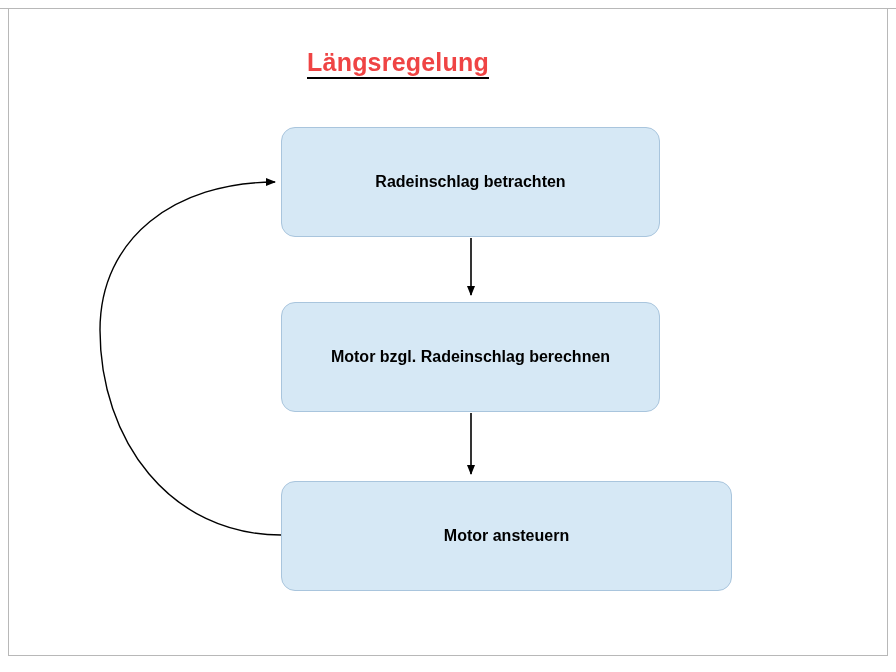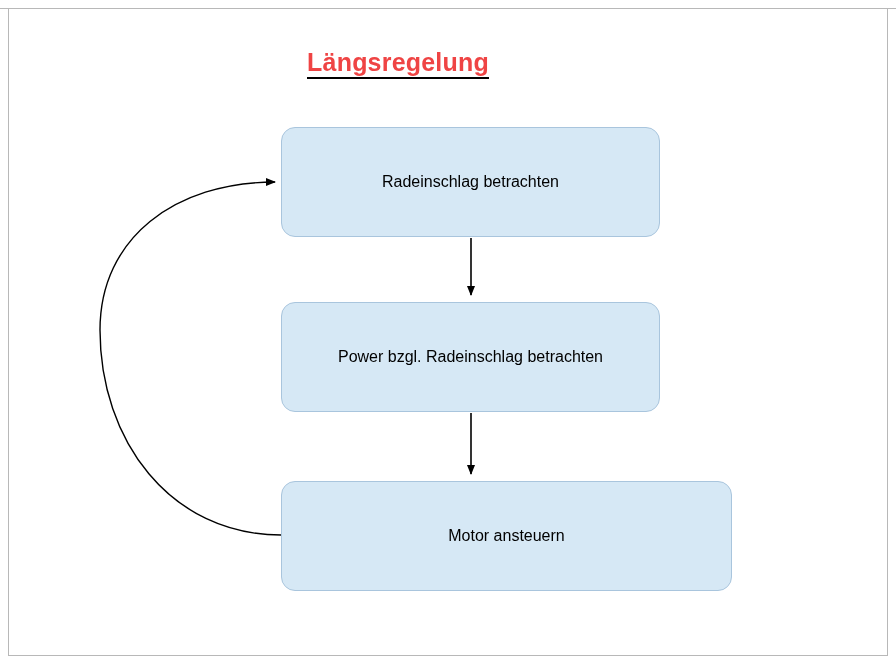--- a/index.html
+++ b/index.html
@@ -54,20 +54,21 @@
     border-radius: 14px;
     box-sizing: border-box;
     display: flex;
     align-items: center;
     justify-content: center;
     text-align: center;
     font-size: 16px;
     color: #000000;
     line-height: 1.45;
     padding: 0 18px;
+    font-weight: bold;
   }
   #node-1 { left: 281px; top: 127px; width: 379px; height: 110px; }
   #node-2 { left: 281px; top: 302px; width: 379px; height: 110px; }
   #node-3 { left: 281px; top: 481px; width: 451px; height: 110px; }
 
   #arrows {
     position: absolute;
     left: 0;
     top: 0;
     width: 896px;
@@ -101,20 +102,20 @@
     <line x1="471" y1="413" x2="471" y2="474" stroke="#000000" stroke-width="1.6" marker-end="url(#arrowhead)"></line>
 
     <path d="M281,535 C170,535 100,440 100,330 C100,238 175,182 275,182" fill="none" stroke="#000000" stroke-width="1.4" marker-end="url(#arrowhead)"></path>
   </svg>
 
   <div class="node" id="node-1">
     <span>Radeinschlag betrachten</span>
   </div>
 
   <div class="node" id="node-2">
-    <span>Power bzgl. Radeinschlag betrachten</span>
+    <span>Motor bzgl. Radeinschlag berechnen</span>
   </div>
 
   <div class="node" id="node-3">
     <span>Motor ansteuern</span>
   </div>
 
 </div>
 
 </body></html>

